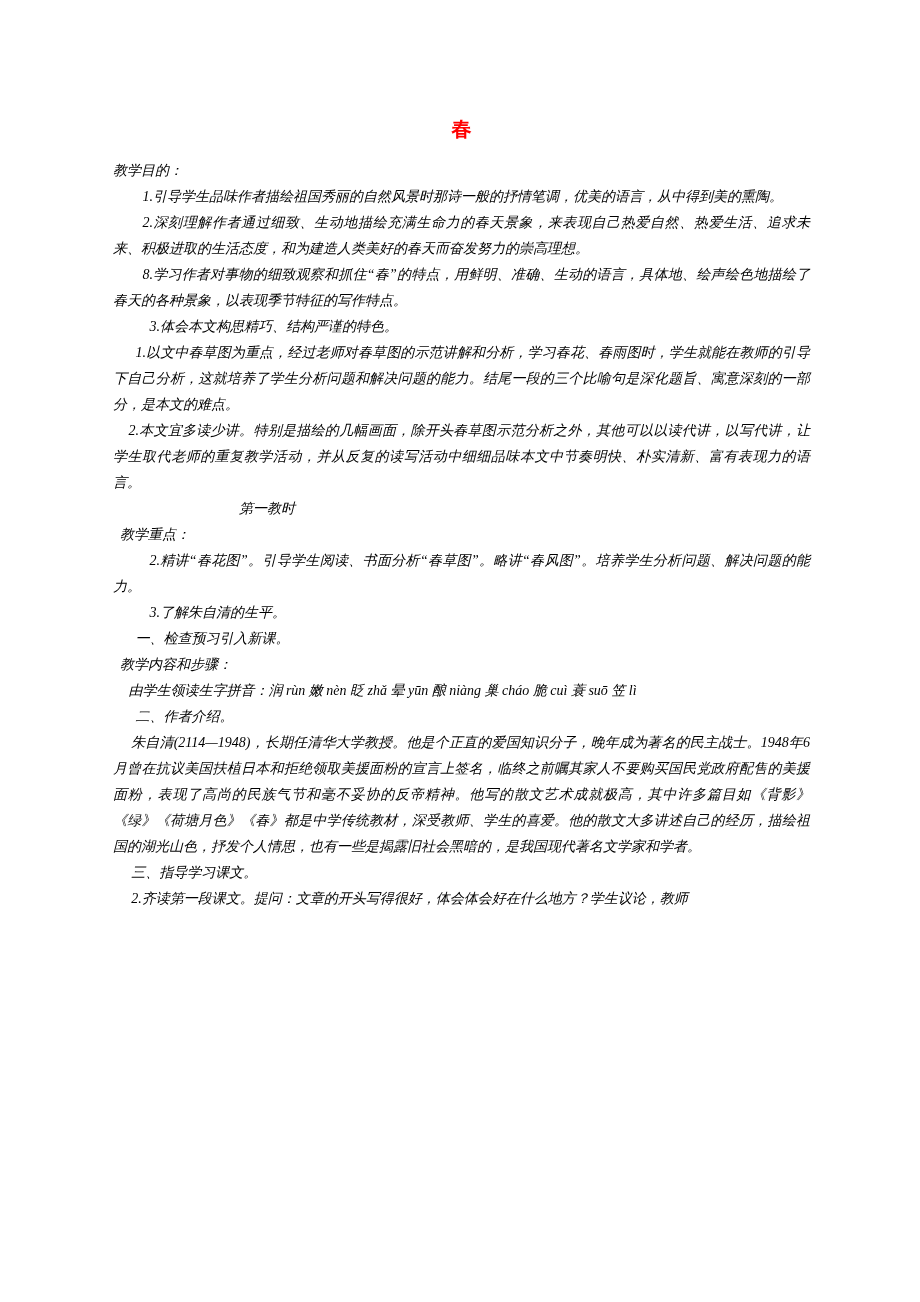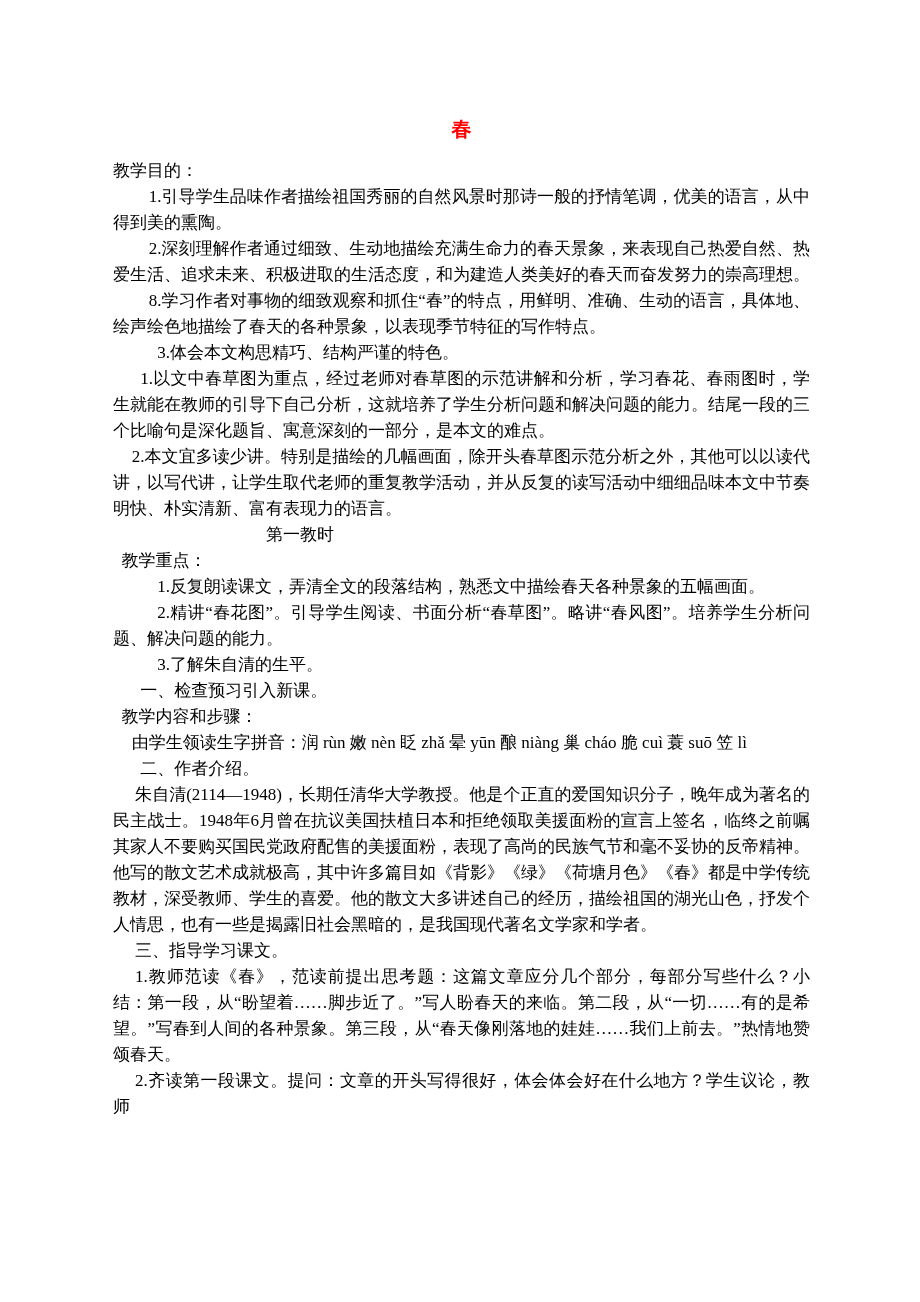--- a/index.html
+++ b/index.html
@@ -21,24 +21,25 @@
   .doc-title {
     margin: 0 0 16px 0;
     font-size: 20px;
     font-weight: bold;
     line-height: 26px;
     text-align: center;
     color: #ff0000;
   }
   p.line {
     margin: 0;
-    font-size: 17px;
+    font-size: 14px;
     line-height: 26px;
     text-align: justify;
     word-break: break-all;
+    font-style: italic;
   }
   .ind-05  { text-indent: 0.5em; }
   .ind-1   { text-indent: 1.1em; }
   .ind-12  { text-indent: 1.3em; }
   .ind-15  { text-indent: 1.6em; }
   .ind-2   { text-indent: 2.1em; }
   .ind-25  { text-indent: 2.6em; }
   .session-heading { text-indent: 9em; }
   .gap-sm { margin-top: 22px; }
   .gap-md { margin-top: 26px; }
@@ -55,27 +56,25 @@
   <p class="line ind-2">1.引导学生品味作者描绘祖国秀丽的自然风景时那诗一般的抒情笔调，优美的语言，从中得到美的熏陶。</p>
   <p class="line ind-2">2.深刻理解作者通过细致、生动地描绘充满生命力的春天景象，来表现自己热爱自然、热爱生活、追求未来、积极进取的生活态度，和为建造人类美好的春天而奋发努力的崇高理想。</p>
   <p class="line ind-2">8.学习作者对事物的细致观察和抓住“春”的特点，用鲜明、准确、生动的语言，具体地、绘声绘色地描绘了春天的各种景象，以表现季节特征的写作特点。</p>
   <p class="line ind-25">3.体会本文构思精巧、结构严谨的特色。</p>
   <p class="line ind-15">1.以文中春草图为重点，经过老师对春草图的示范讲解和分析，学习春花、春雨图时，学生就能在教师的引导下自己分析，这就培养了学生分析问题和解决问题的能力。结尾一段的三个比喻句是深化题旨、寓意深刻的一部分，是本文的难点。</p>
   <p class="line ind-1">2.本文宜多读少讲。特别是描绘的几幅画面，除开头春草图示范分析之外，其他可以以读代讲，以写代讲，让学生取代老师的重复教学活动，并从反复的读写活动中细细品味本文中节奏明快、朴实清新、富有表现力的语言。</p>
 
   <p class="line session-heading gap-lg">第一教时</p>
 
   <p class="line ind-05">教学重点：</p>
-  <p class="line ind-25">1.反复朗读课文，弄清全文的段落结构，熟悉文中描绘春天各种景象的五幅画面。</p>
   <p class="line ind-25">2.精讲“春花图”。引导学生阅读、书面分析“春草图”。略讲“春风图”。培养学生分析问题、解决问题的能力。</p>
   <p class="line ind-25">3.了解朱自清的生平。</p>
   <p class="line ind-15">一、检查预习引入新课。</p>
   <p class="line ind-05">教学内容和步骤：</p>
   <p class="line ind-1">由学生领读生字拼音：润 rùn 嫩 nèn 眨 zhǎ 晕 yūn 酿 niàng 巢 cháo 脆 cuì 蓑 suō 笠 lì</p>
   <p class="line ind-15">二、作者介绍。</p>
 
   <p class="line ind-12 gap-lg">朱自清(2114—1948)，长期任清华大学教授。他是个正直的爱国知识分子，晚年成为著名的民主战士。1948年6月曾在抗议美国扶植日本和拒绝领取美援面粉的宣言上签名，临终之前嘱其家人不要购买国民党政府配售的美援面粉，表现了高尚的民族气节和毫不妥协的反帝精神。他写的散文艺术成就极高，其中许多篇目如《背影》《绿》《荷塘月色》《春》都是中学传统教材，深受教师、学生的喜爱。他的散文大多讲述自己的经历，描绘祖国的湖光山色，抒发个人情思，也有一些是揭露旧社会黑暗的，是我国现代著名文学家和学者。</p>
   <p class="line ind-12">三、指导学习课文。</p>
 
-  <p class="line ind-12 gap-sm">1.教师范读《春》，范读前提出思考题：这篇文章应分几个部分，每部分写些什么？小结：第一段，从“盼望着……脚步近了。”写人盼春天的来临。第二段，从“一切……有的是希望。”写春到人间的各种景象。第三段，从“春天像刚落地的娃娃……我们上前去。”热情地赞颂春天。</p>
   <p class="line ind-12 gap-md">2.齐读第一段课文。提问：文章的开头写得很好，体会体会好在什么地方？学生议论，教师</p>
 
 </div>
 
 </body></html>

